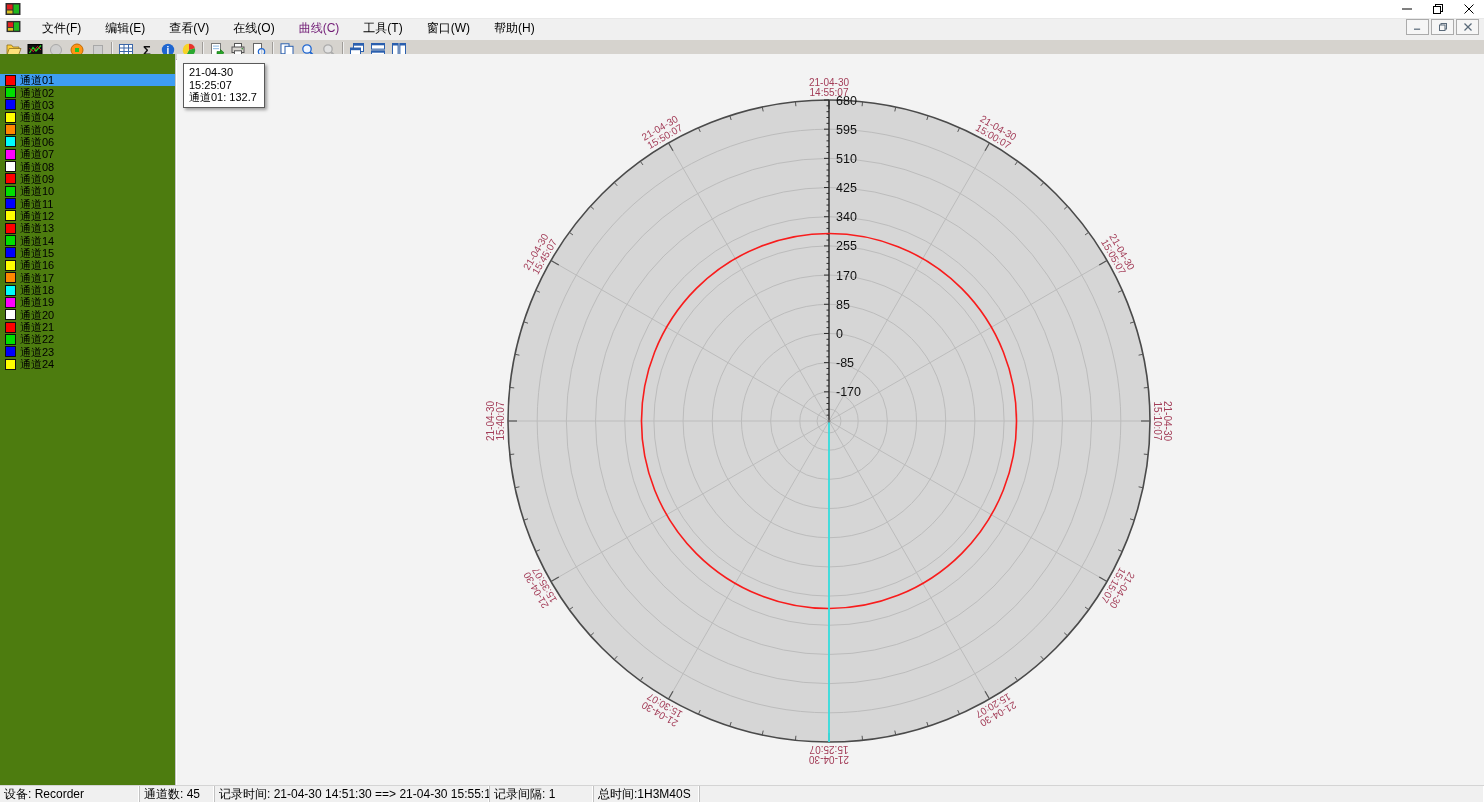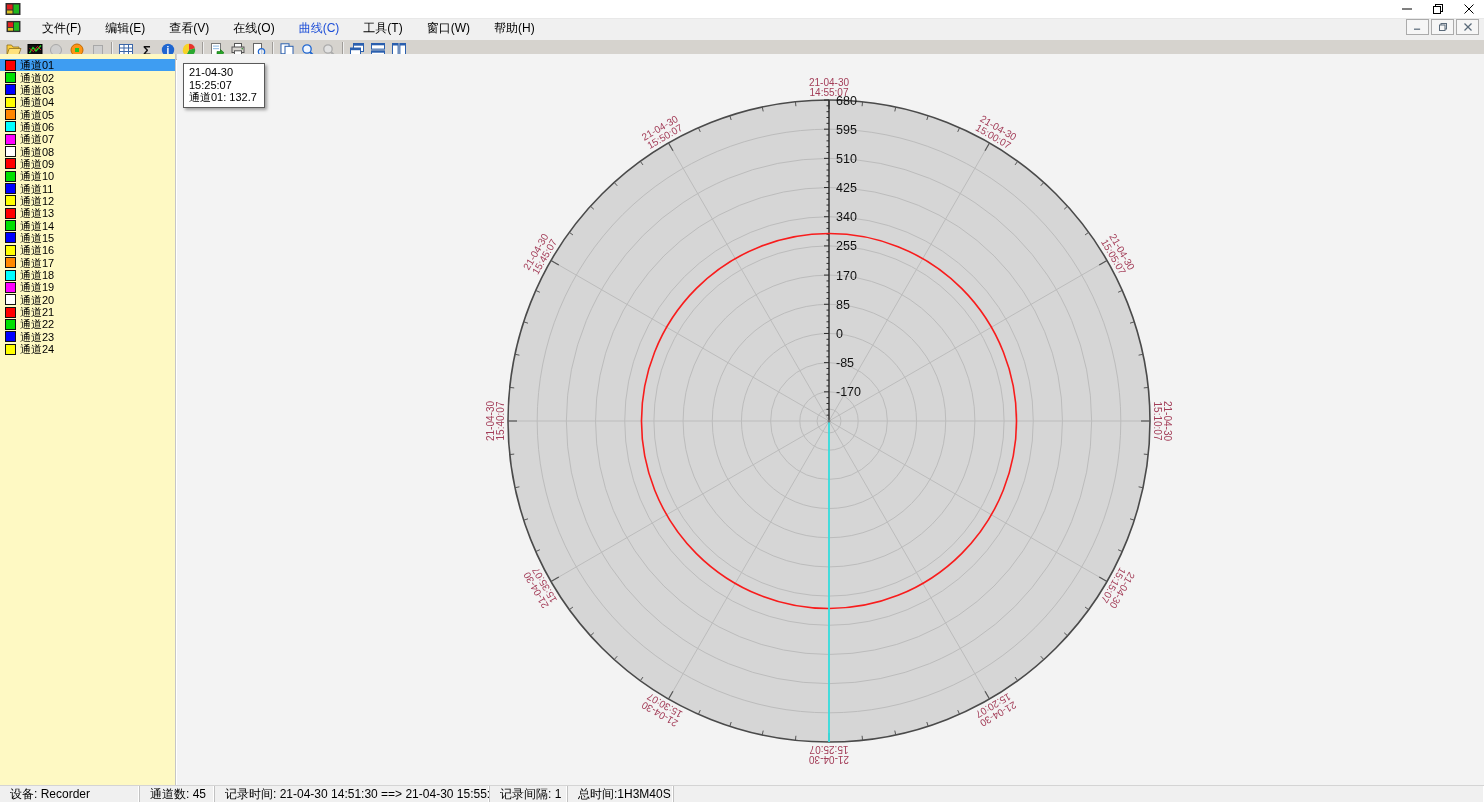--- a/index.html
+++ b/index.html
@@ -11,43 +11,43 @@
   
   .titlebar{height:18px;background:#ffffff;display:flex;align-items:center;border-bottom:1px solid #e8e8e8;}
   .titlebar .app-icon{width:16px;height:14px;margin:0 5px 0 5px;flex:0 0 auto;}
   .titlebar .title-text{font-size:12px;color:#000;white-space:nowrap;}
   .titlebar .win-controls{margin-left:auto;display:flex;height:100%;}
   .win-btn{width:31px;height:100%;display:flex;align-items:center;justify-content:center;cursor:default;}
   
   .menubar{height:21px;background:#f0f0f0;display:flex;align-items:flex-start;}
   .menubar .app-icon{width:16px;height:13px;margin:0 8px 0 6px;flex:0 0 auto;}
   .menu-item{font-size:12px;color:#000;padding:1px 12px;white-space:nowrap;}
-  .menu-item.disabled{color:#1d4ed8;}
+  .menu-item.disabled{color:#701a75;}
   .mdi-controls{margin-left:auto;display:flex;gap:2px;margin-right:5px;}
   .mdi-btn{width:21px;height:14px;border:1px solid #ababab;background:#f6f6f6;display:flex;align-items:center;justify-content:center;}
   
   .toolbar{height:19px;background:#d6d3ce;border-bottom:1px solid #b5b2ad;display:flex;align-items:center;padding-left:3px;}
   .tb-btn{width:21px;height:18px;display:flex;align-items:center;justify-content:center;}
   .tb-sep{width:1px;height:15px;background:#9f9c98;margin:0 3px;box-shadow:1px 0 0 #efefef;}
   
   .main{position:absolute;top:54px;left:0;right:0;bottom:16px;}
-  .sidebar{position:absolute;left:0;top:0;bottom:0;width:176px;background:#fef9c3;border-right:1px solid #c6c6c6;padding-top:5px;box-sizing:border-box;overflow:hidden;}
+  .sidebar{position:absolute;left:0;top:0;bottom:0;width:176px;background:#4d7c0f;border-right:1px solid #c6c6c6;padding-top:20px;box-sizing:border-box;overflow:hidden;}
   .channel-row{height:12.35px;display:flex;align-items:center;font-size:11px;line-height:12px;color:#000;cursor:default;}
   .channel-row .swatch{width:9px;height:9px;border:1px solid #101010;margin:0 4px 0 5px;flex:0 0 auto;box-sizing:content-box;}
   .channel-row.selected{background:#3e9df2;}
   .chartarea{position:absolute;left:177px;right:0;top:0;bottom:0;background:#f3f3f3;}
   
   .tooltip{
     position:absolute;left:183px;top:63px;z-index:50;background:#ffffff;
     border:1px solid #5a5a5a;box-shadow:2px 2px 3px rgba(0,0,0,0.35);
     padding:2px 7px 3px 5px;font-size:11px;line-height:12.5px;color:#000;white-space:nowrap;
   }
   
   .statusbar{position:absolute;left:0;right:0;bottom:0;height:16px;background:#f0f0f0;border-top:1px solid #d4d4d4;display:flex;align-items:center;font-size:12px;color:#000;}
-  .status-seg{height:100%;display:flex;align-items:center;padding-left:10px;box-sizing:border-box;border-right:1px solid #c2c2c2;box-shadow:inset -1px 0 0 #ffffff;white-space:nowrap;overflow:hidden;}
+  .status-seg{height:100%;display:flex;align-items:center;padding-left:4px;box-sizing:border-box;border-right:1px solid #c2c2c2;box-shadow:inset -1px 0 0 #ffffff;white-space:nowrap;overflow:hidden;}
   svg text{font-family:"Liberation Sans",sans-serif;}
 </style>
 </head>
 <body>
 
 <div class="titlebar">
   <span class="app-icon">
     <svg width="16" height="14" viewBox="0 0 16 14">
       <rect x="0.5" y="1" width="15" height="12" fill="#2e2e2e"></rect>
       <rect x="2" y="2.5" width="5.5" height="5" fill="#e02020"></rect>
@@ -593,16 +593,16 @@
 <div class="tooltip">
   <div>21-04-30</div>
   <div>15:25:07</div>
   <div>通道01: 132.7</div>
 </div>
 
 <div class="statusbar" id="statusbar">
     <div class="status-seg" style="width: 140px;">设备: Recorder</div>
     <div class="status-seg" style="width: 75px;">通道数: 45</div>
     <div class="status-seg" style="width: 275px;">记录时间: 21-04-30 14:51:30 ==&gt; 21-04-30 15:55:10</div>
-    <div class="status-seg" style="width: 78px;">记录间隔: 1</div>
+    <div class="status-seg" style="width: 104px;">记录间隔: 1</div>
     <div class="status-seg" style="width: 106px;">总时间:1H3M40S</div>
     <div class="status-seg" style="flex: 1 1 0%; border-right: none;"></div>
   </div>
 
 </body></html>

